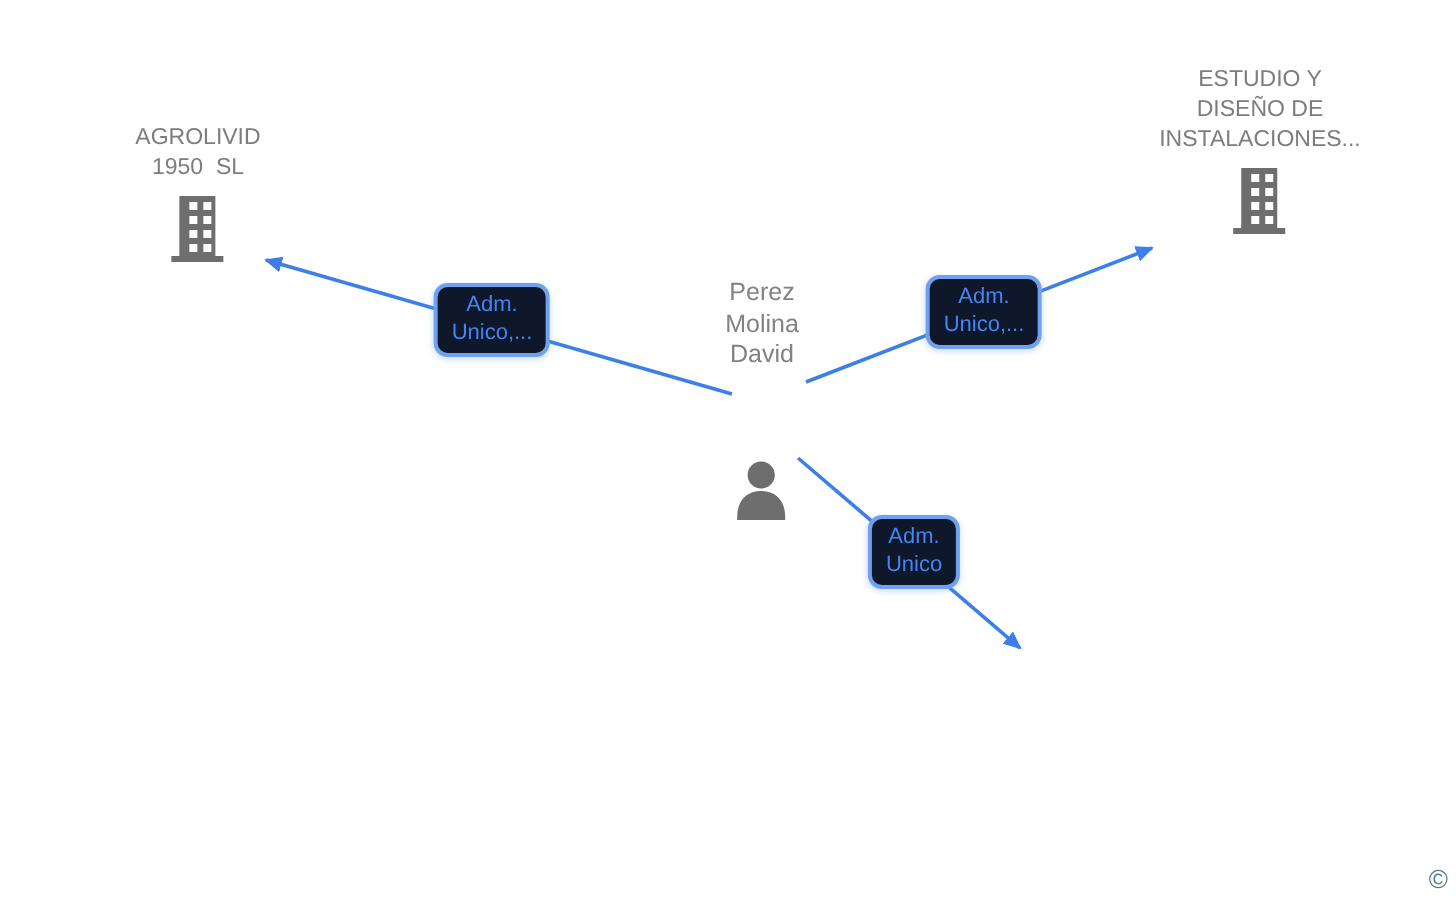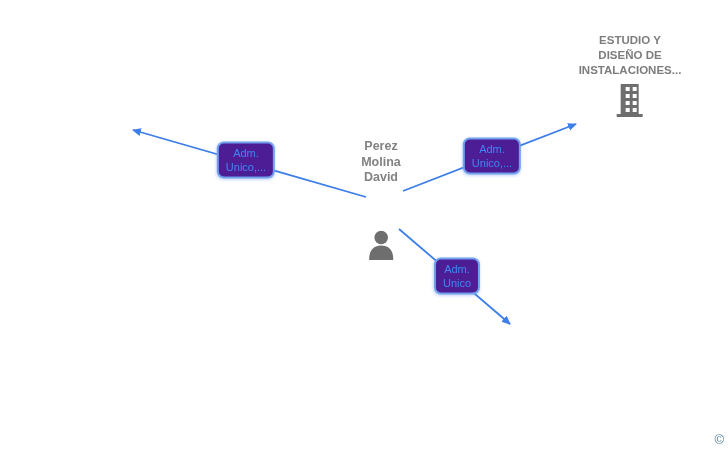--- a/index.html
+++ b/index.html
@@ -21,40 +21,39 @@
     stroke: #3d7ee8;
     stroke-width: 1.8;
   }
   .node {
     position: absolute;
     transform: translateX(-50%);
     display: flex;
     flex-direction: column;
     align-items: center;
     text-align: center;
-    font-weight: bold;
   }
   .node-label {
     color: #7d7d7d;
     font-size: 11.5px;
     line-height: 15px;
     white-space: pre-wrap;
     text-align: center;
   }
   .person-label {
     font-size: 12.5px;
     line-height: 15.5px;
     color: #828282;
   }
   .icon-gap { margin-top: 6px; }
   .label-gap { margin-top: 5px; }
   .edge-label {
     position: absolute;
     transform: translate(-50%, -50%);
-    background: #4c1d95;
+    background: #0f172a;
     border: 2px solid #70a1ee;
     border-radius: 7px;
     padding: 2px 7px 3px 7px;
     color: #4285f4;
     font-size: 11px;
     line-height: 14px;
     text-align: center;
     white-space: pre-wrap;
     box-shadow: 0 1px 3px rgba(100, 149, 237, 0.35);
   }
@@ -88,20 +87,40 @@
     <defs>
       <marker id="arrow" markerUnits="userSpaceOnUse" markerWidth="12" markerHeight="10" refX="8" refY="4" orient="auto">
         <path d="M0,0 L9,4 L0,8 z" fill="#3d7ee8"></path>
       </marker>
     </defs>
     <line x1="366" y1="197" x2="133" y2="130" marker-end="url(#arrow)"></line>
     <line x1="403" y1="191" x2="576" y2="124" marker-end="url(#arrow)"></line>
     <line x1="399" y1="229" x2="510" y2="324" marker-end="url(#arrow)"></line>
   </svg>
 
+  <div class="node" style="left:99px; top:62px;">
+    <div class="node-label">AGROLIVID
+1950  SL</div>
+    <span class="icon-gap">
+      <svg width="28" height="33" viewBox="0 0 28 33" fill="#6e6e6e">
+        <rect x="1" y="30" width="26" height="3"></rect>
+        <rect x="5" y="0" width="18" height="30"></rect>
+        <g fill="#ffffff">
+          <rect x="10" y="3" width="4" height="4"></rect>
+            <rect x="17" y="3" width="4" height="4"></rect>
+          <rect x="10" y="10" width="4" height="4"></rect>
+            <rect x="17" y="10" width="4" height="4"></rect>
+          <rect x="10" y="17" width="4" height="4"></rect>
+            <rect x="17" y="17" width="4" height="4"></rect>
+          <rect x="10" y="24" width="4" height="4"></rect>
+            <rect x="17" y="24" width="4" height="4"></rect>
+        </g>
+      </svg>
+    </span>
+  </div>
 
   <div class="node" style="left:630px; top:33px;">
     <div class="node-label">ESTUDIO Y
 DISEÑO DE
 INSTALACIONES...</div>
     <span class="icon-gap">
       <svg width="28" height="33" viewBox="0 0 28 33" fill="#6e6e6e">
         <rect x="1" y="30" width="26" height="3"></rect>
         <rect x="5" y="0" width="18" height="30"></rect>
         <g fill="#ffffff">

